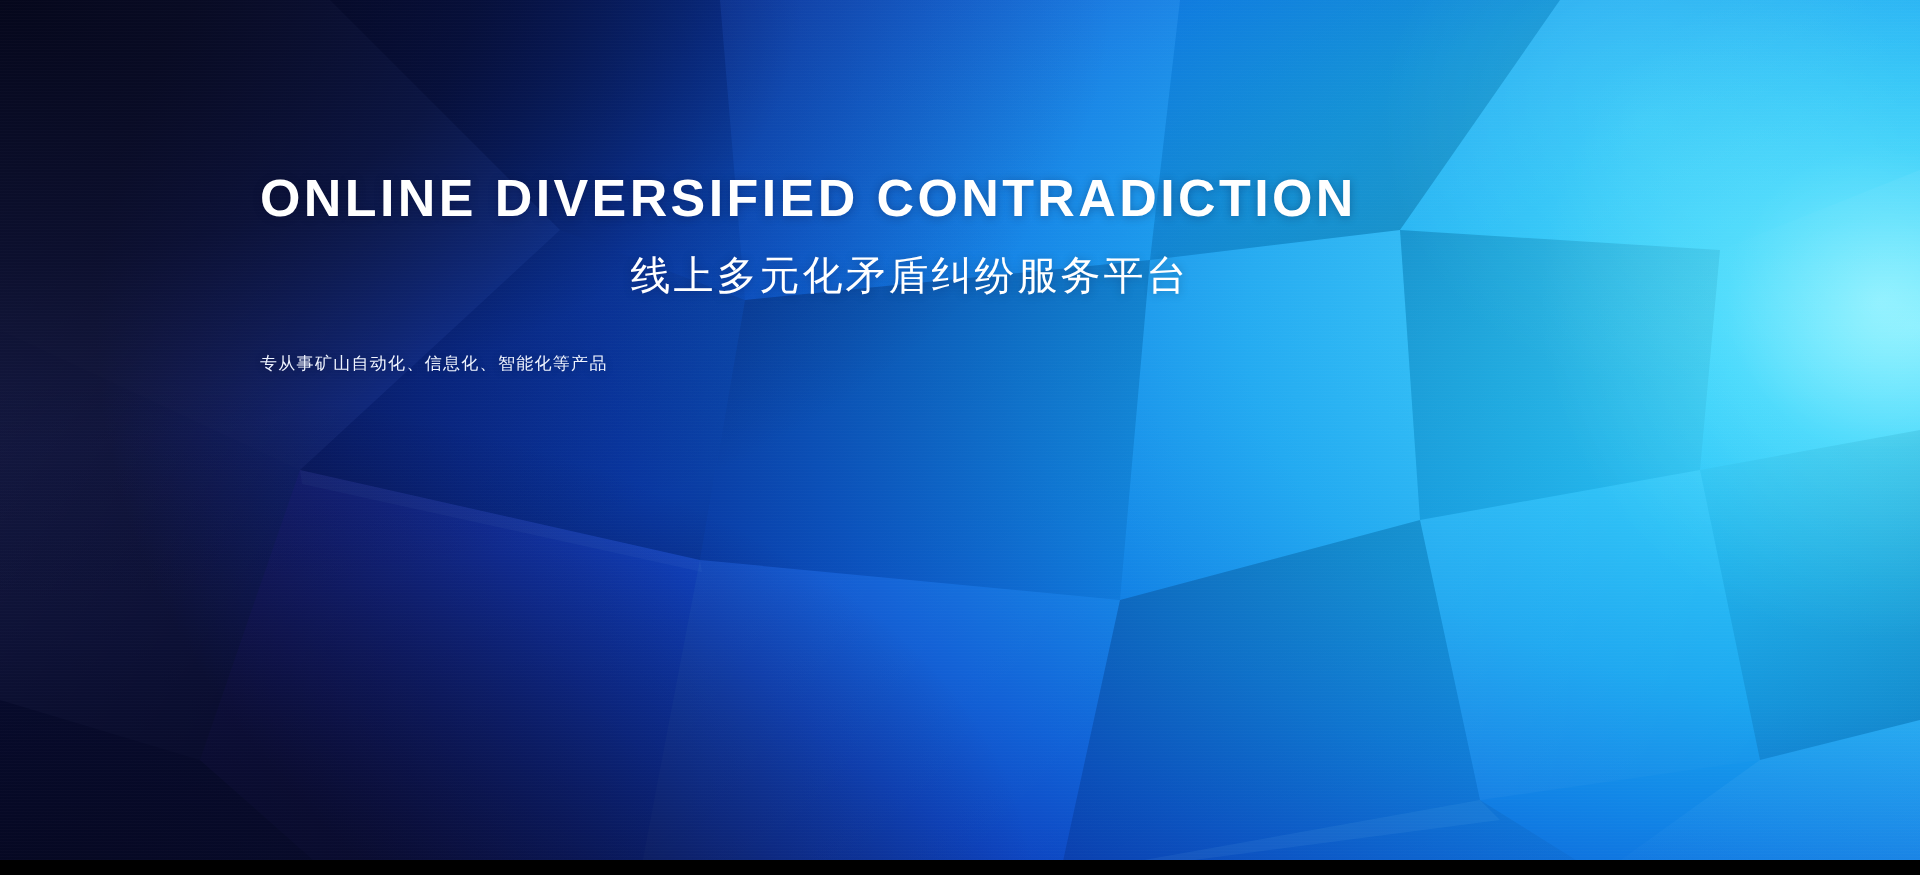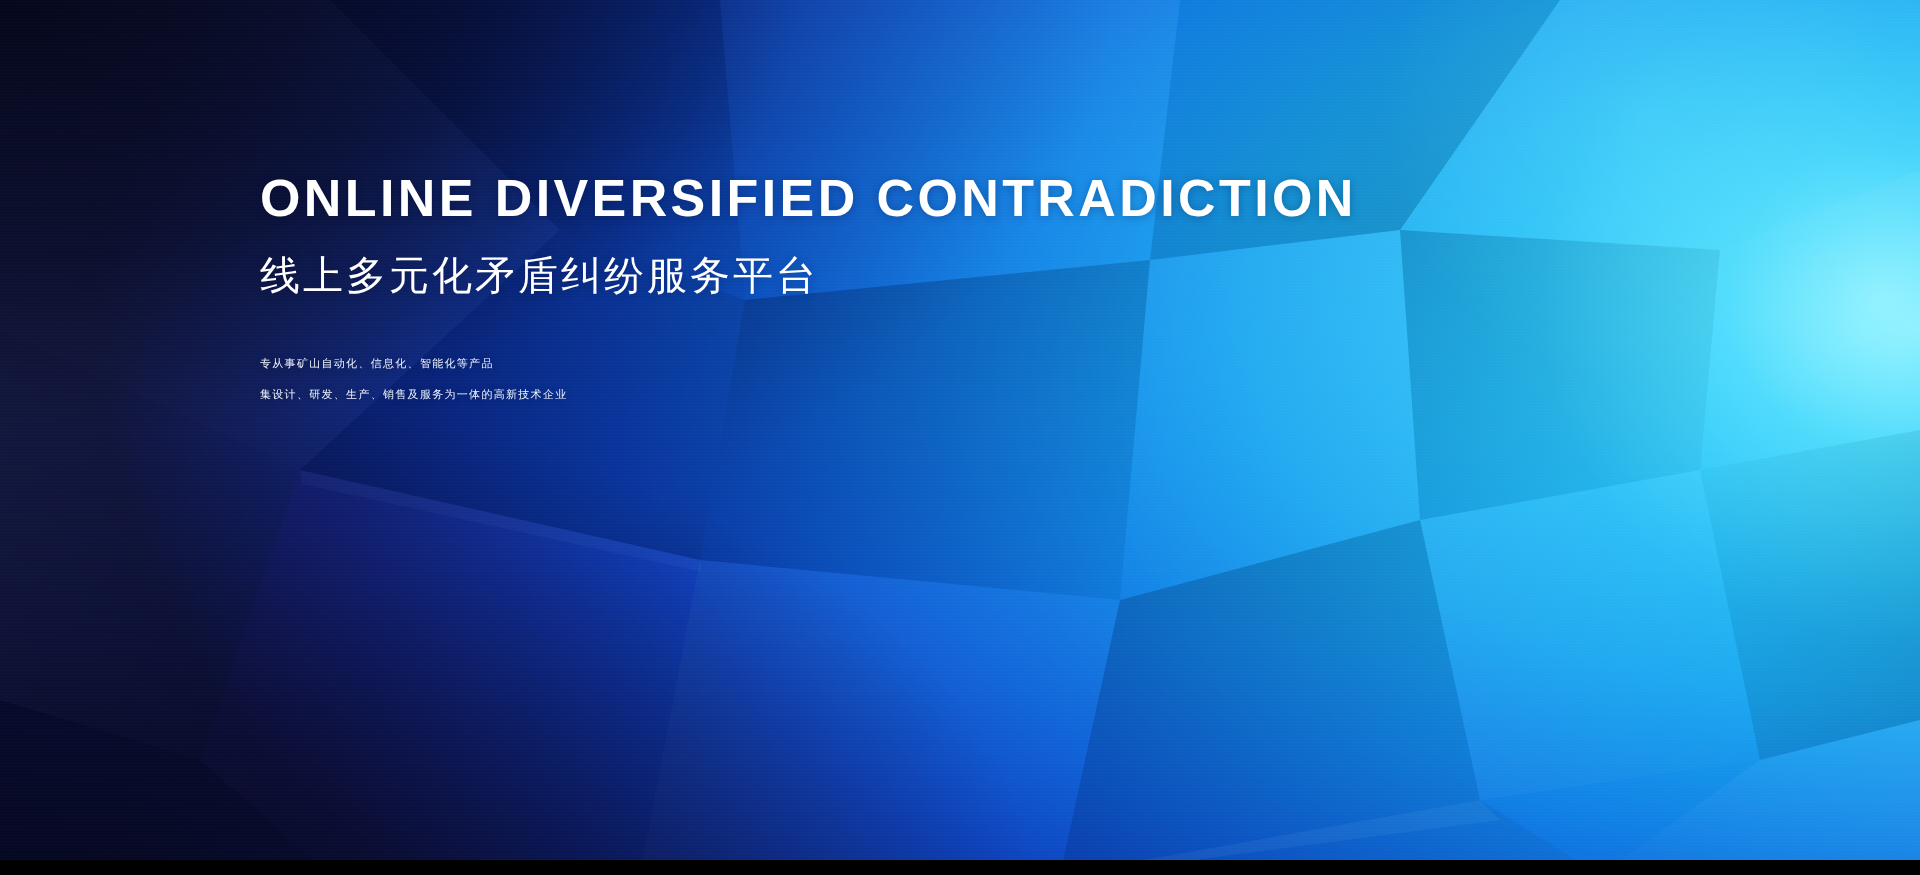--- a/index.html
+++ b/index.html
@@ -70,25 +70,26 @@
   .headline .hl-line { display: block; }
   .subtitle {
     color: #ffffff;
     font-size: 40px;
     line-height: 50px;
     font-weight: 400;
     letter-spacing: 3px;
     margin: 22px 0 0 0;
     white-space: nowrap;
     text-shadow: 0 1px 10px rgba(2,8,40,0.25);
+    text-align: center;
   }
   .desc {
     margin-top: 48px;
     color: #f0f5ff;
-    font-size: 11px;
+    font-size: 17px;
     line-height: 31px;
     font-weight: 400;
     letter-spacing: 1.3px;
     text-shadow: 0 1px 8px rgba(2,8,40,0.30);
   }
   .desc-line { display: block; white-space: nowrap; }
 </style>
 </head>
 <body>
 
@@ -154,17 +155,16 @@
 
   <div class="content">
     <h1 class="headline">
       <span class="hl-line">ONLINE DIVERSIFIED CONTRADICTION</span>
     </h1>
 
     <div class="subtitle">线上多元化矛盾纠纷服务平台</div>
 
     <div class="desc">
       <span class="desc-line">专从事矿山自动化、信息化、智能化等产品</span>
-      <span class="desc-line">集设计、研发、生产、销售及服务为一体的高新技术企业</span>
     </div>
   </div>
 
 </div>
 
 </body></html>

